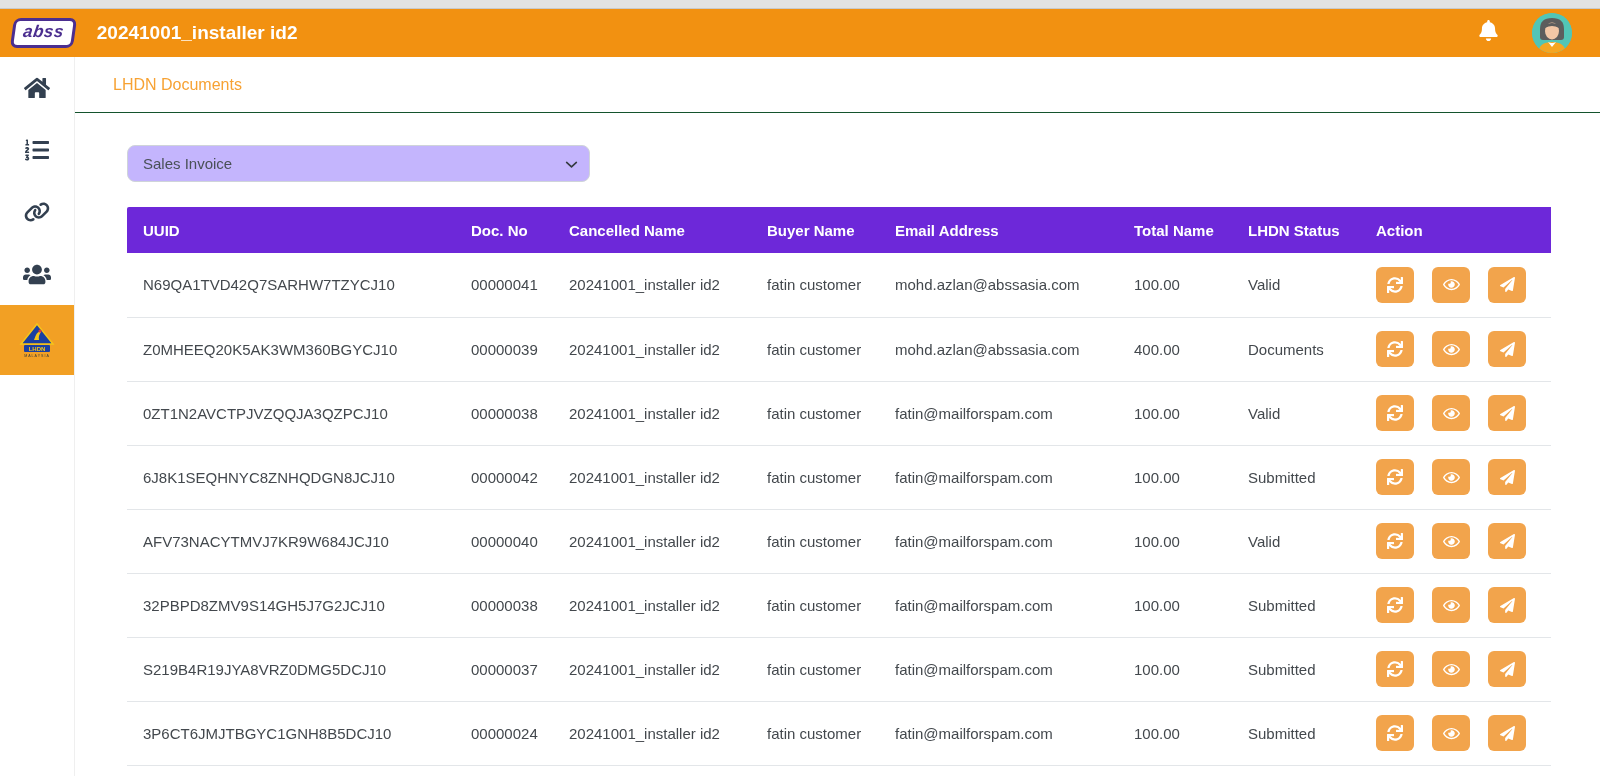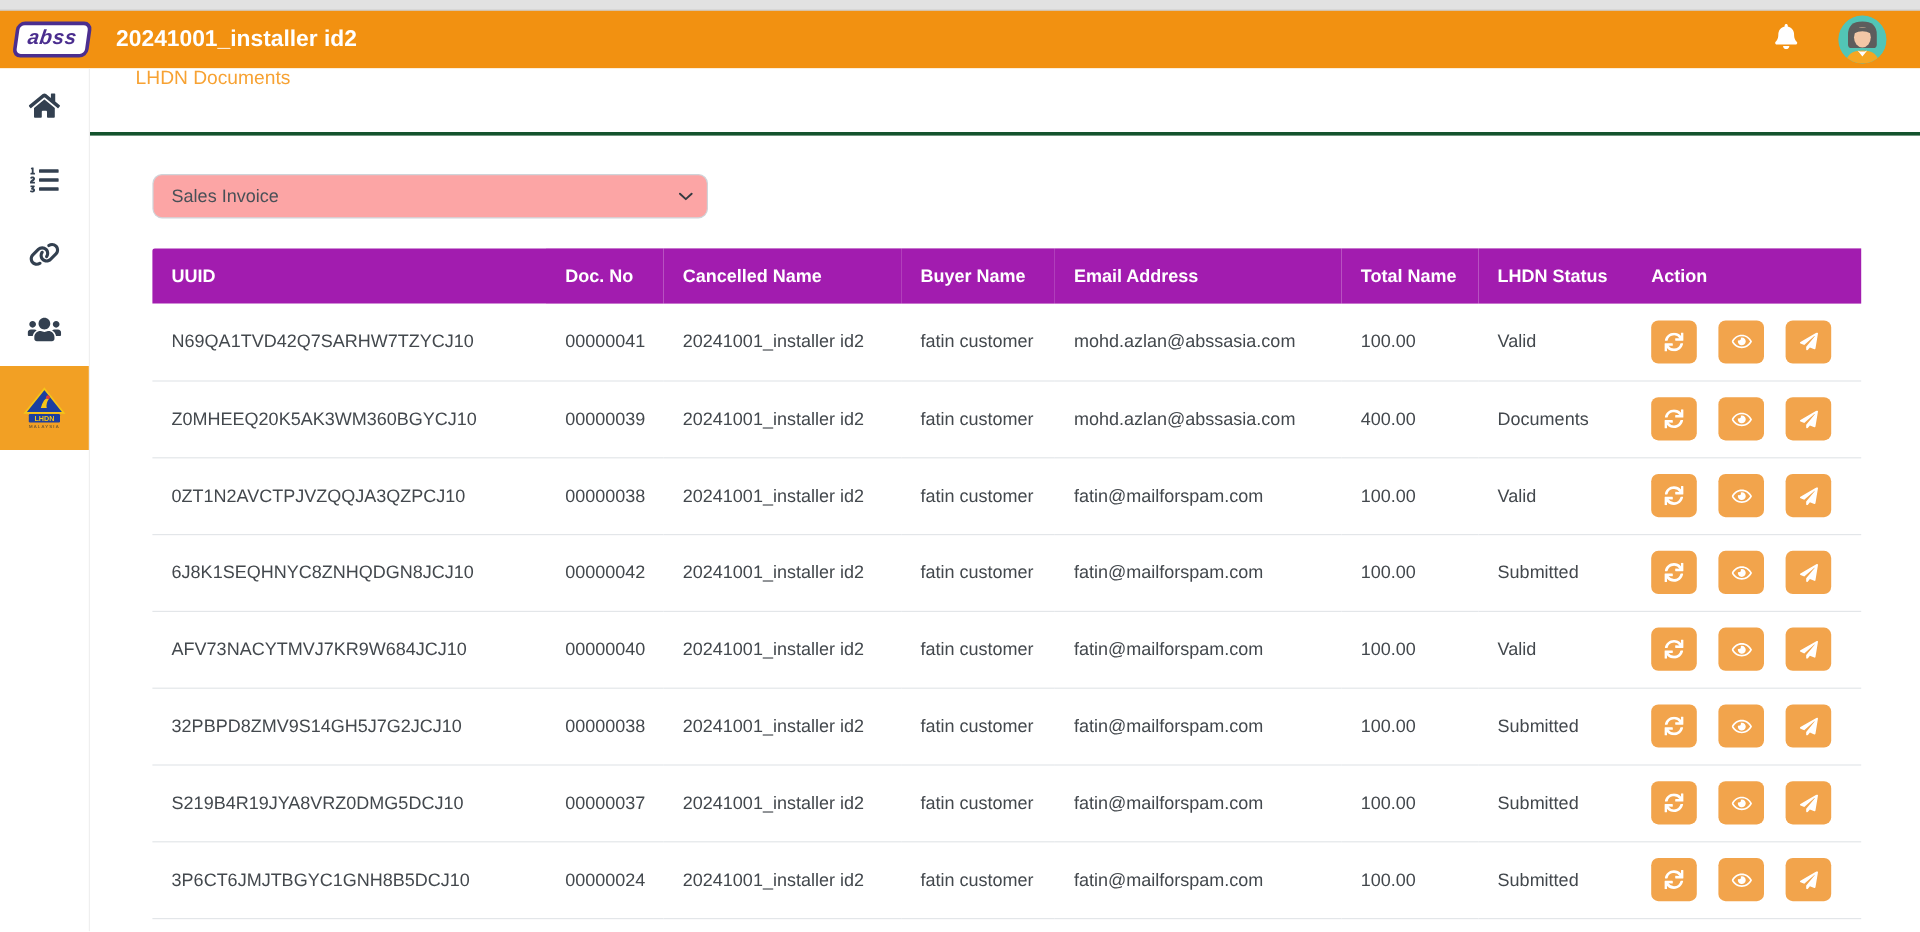--- a/index.html
+++ b/index.html
@@ -23,36 +23,36 @@
 
   
   .layout { display:flex; height:719px; }
   .sidebar { width:75px; background:#fff; border-right:1px solid #efefef; display:flex; flex-direction:column; }
   .side-item { height:62px; display:flex; align-items:center; justify-content:center; cursor:pointer; }
   .side-item svg { fill:#334050; }
   .side-item.active { height:70px; background:#f2a024; margin-top:0; }
   .main { flex:1; background:#fff; }
 
   
-  .page-header { height:56px; display:flex; padding-left:38px;
-                 border-bottom:3px solid #14532d; }
+  .page-header { height:56px; display:flex; align-items:center; padding-left:38px;
+                 border-bottom:1px solid #14532d; }
   .page-title { color:#f7a233; font-size:16px; }
 
   
   .filter-wrap { margin:32px 0 0 52px; position:relative; width:463px; }
   .doc-select { width:463px; height:37px; appearance:none; -webkit-appearance:none;
-                border:1px solid #cfd4d9; border-radius:8px; background:#fca5a5;
+                border:1px solid #cfd4d9; border-radius:8px; background:#c4b5fd;
                 font-family:"Liberation Sans", sans-serif; font-size:15px; color:#495057;
                 padding:0 30px 0 15px; outline:none; cursor:pointer; }
   .select-chevron { position:absolute; right:12px; top:12px; pointer-events:none; }
   .select-chevron svg { stroke:#343a40; }
 
   
   .doc-table { margin:25px 0 0 52px; width:1424px; border-collapse:collapse; table-layout:fixed; }
-  .doc-table thead th { background:#a21caf; color:#fff; font-weight:bold; font-size:15px;
+  .doc-table thead th { background:#6d28d9; color:#fff; font-weight:bold; font-size:15px;
                         text-align:left; height:46px; padding:0 8px 0 16px; }
   .doc-table thead th:first-child { border-top-left-radius:2px; }
   .doc-table tbody td { height:64px; font-size:15px; color:#43484d; padding:0 8px 0 16px;
                         border-bottom:1px solid #e3e6e9; vertical-align:middle; white-space:nowrap;
                         overflow:hidden; }
   .col-uuid{width:328px;} .col-doc{width:98px;} .col-sup{width:198px;} .col-buy{width:128px;}
   .col-mail{width:239px;} .col-total{width:114px;} .col-status{width:128px;} .col-action{width:191px;}
 
   .action-btn { display:inline-flex; align-items:center; justify-content:center;
                 width:38px; height:36px; border:none; border-radius:6px; background:#f2a44c;

